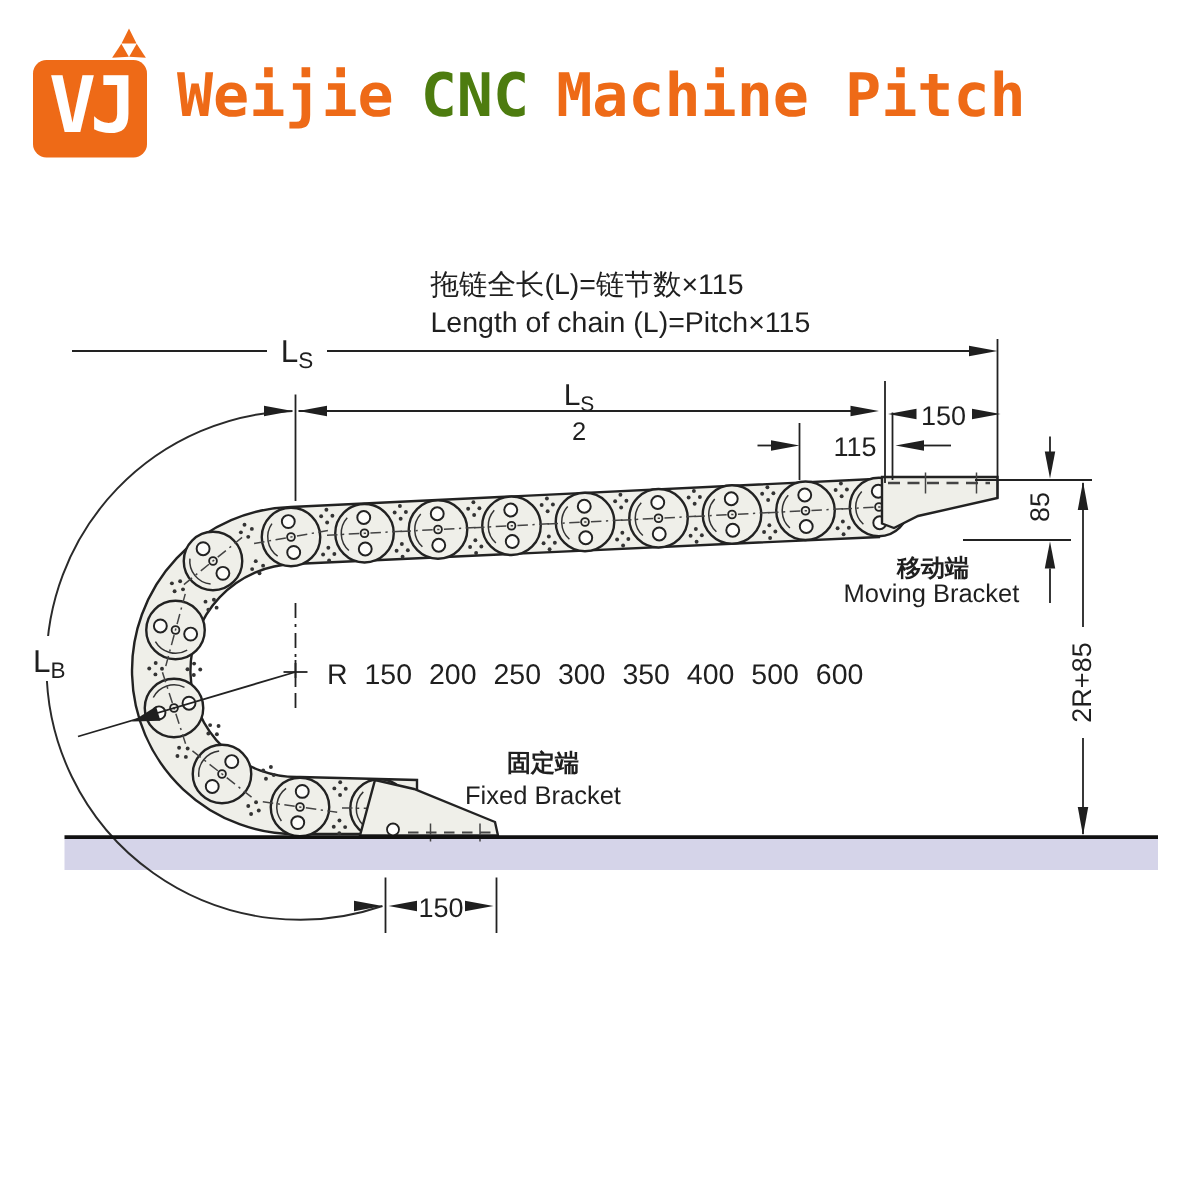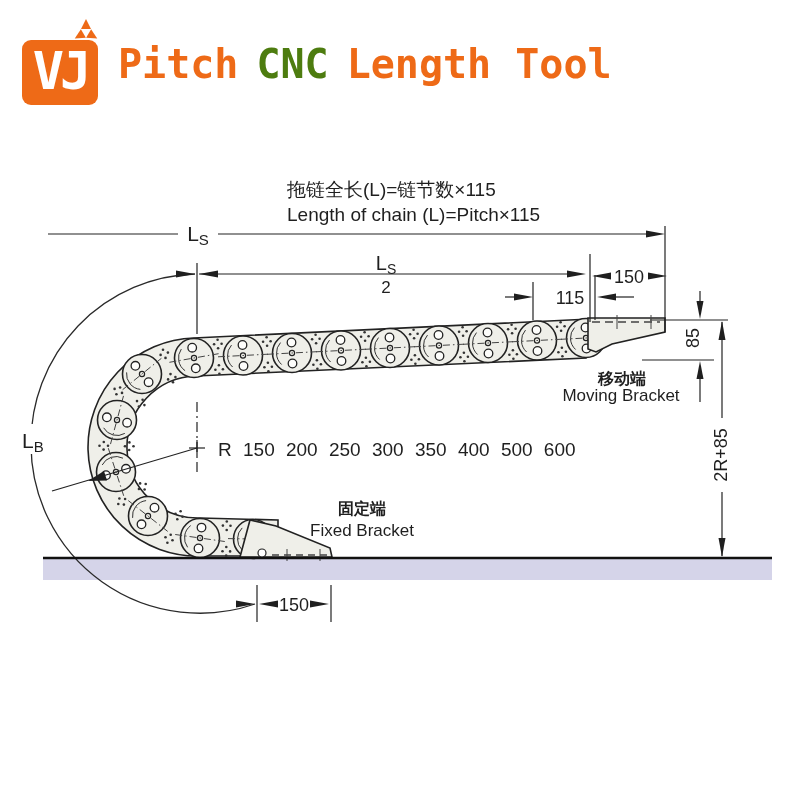--- a/index.html
+++ b/index.html
@@ -30,21 +30,21 @@
   <div id="logo">
     <span class="vj">VJ</span>
   </div>
   <svg id="trefoil" width="52" height="36">
     <g transform="translate(26,24)" fill="#ee6a17">
       <path d="M0,-13 L5,-3 L-5,-3 Z"></path>
       <path d="M0,-13 L5,-3 L-5,-3 Z" transform="rotate(120)"></path>
       <path d="M0,-13 L5,-3 L-5,-3 Z" transform="rotate(240)"></path>
     </g>
   </svg>
-  <div id="title"><span class="o">Pitch</span><span class="k">CNC</span><span class="o">Length Tool</span></div>
+  <div id="title"><span class="o">Weijie</span><span class="k">CNC</span><span class="o">Machine Pitch</span></div>
 
   <svg id="drawing" width="800" height="800" viewBox="0 0 800 800">
 
     <rect x="43" y="559" width="729" height="21" fill="#d5d4e9"></rect>
 
     <path d="M 195,274 A 169 169 0 0 0 31,445 A 169 169 0 0 0 255,604" fill="none" stroke="#2a2a2a" stroke-width="1.3"></path>
 
     <path d="M 590,319 L 194,338 A 109 109 0 0 0 200,556 L 278,556 L 278,520 L 200,518
              A 71 71 0 0 1 196,376 L 586,358 Z" fill="#efefe9" stroke="#222" stroke-width="1.6"></path>
 

